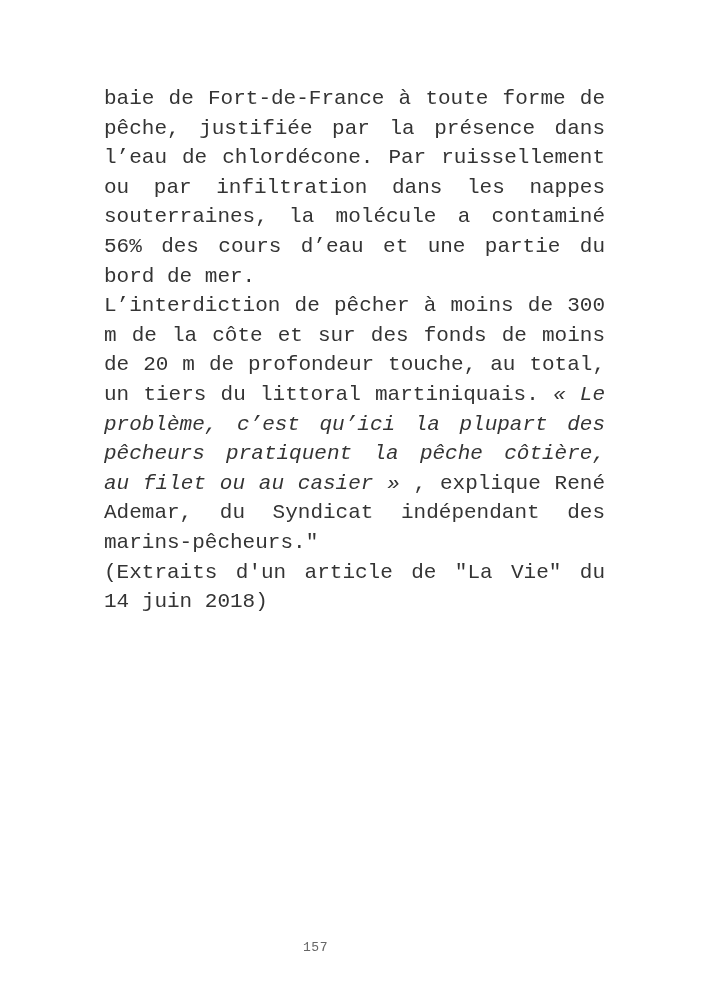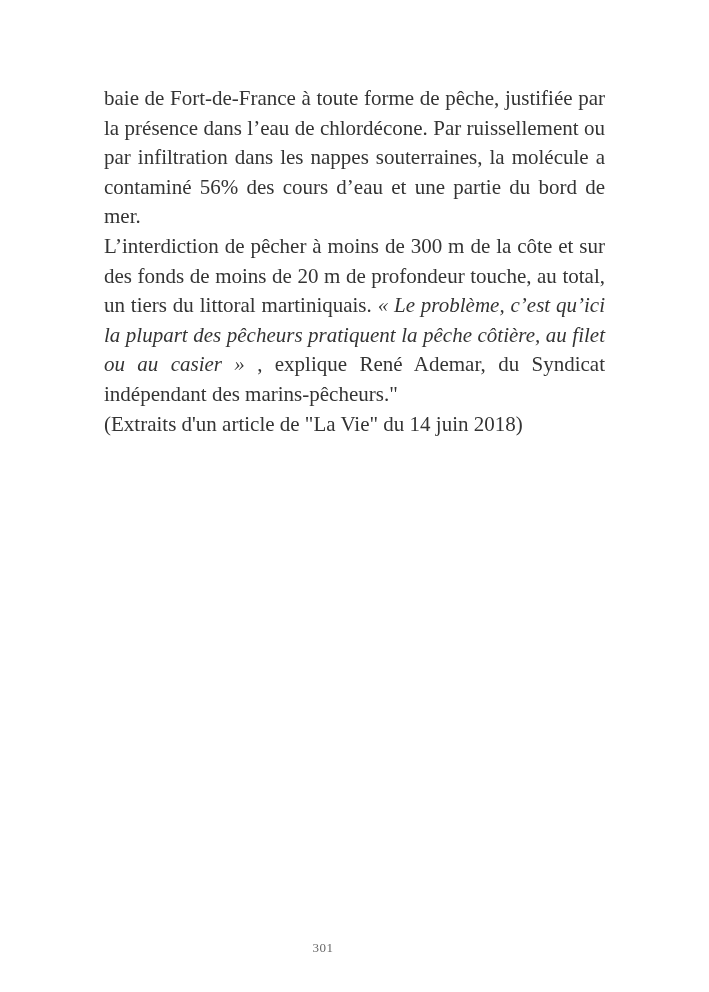--- a/index.html
+++ b/index.html
@@ -6,23 +6,22 @@
     margin: 0;
     padding: 0;
     background: #ffffff;
   }
   .page {
     position: relative;
     width: 631px;
     height: 992px;
     background: #ffffff;
     overflow: hidden;
-    font-family: Liberation Serif, serif;
+    font-family: Liberation Mono, monospace;
     color: #343434;
-    padding-left: 15px;
   }
   .text-block {
     position: absolute;
     left: 104px;
     top: 84px;
     width: 501px;
     font-size: 21px;
     line-height: 29.6px;
     text-align: justify;
     text-justify: inter-word;
@@ -47,14 +46,14 @@
 </style>
 </head>
 <body>
 
 <div class="page">
   <div class="text-block">
     <p>baie de Fort-de-France à toute forme de pêche, justifiée par la présence dans l’eau de chlordécone. Par ruissellement ou par infiltration dans les nappes souterraines, la molécule a contaminé 56% des cours d’eau et une partie du bord de mer.</p>
     <p><span>L’interdiction de pêcher à moins de 300 m de la côte et sur des fonds de moins de 20 m de profondeur touche, au total, un tiers du littoral martiniquais. </span><span class="it">« Le problème, c’est qu’ici la plupart des pêcheurs pratiquent la pêche côtière, au filet ou au casier »</span><span> , explique René Ademar, du Syndicat indépendant des marins-pêcheurs."</span></p>
     <p>(Extraits d'un article de "La Vie" du 14 juin 2018)</p>
   </div>
-  <div class="page-number">301</div>
+  <div class="page-number">157</div>
 </div>
 
 </body></html>

